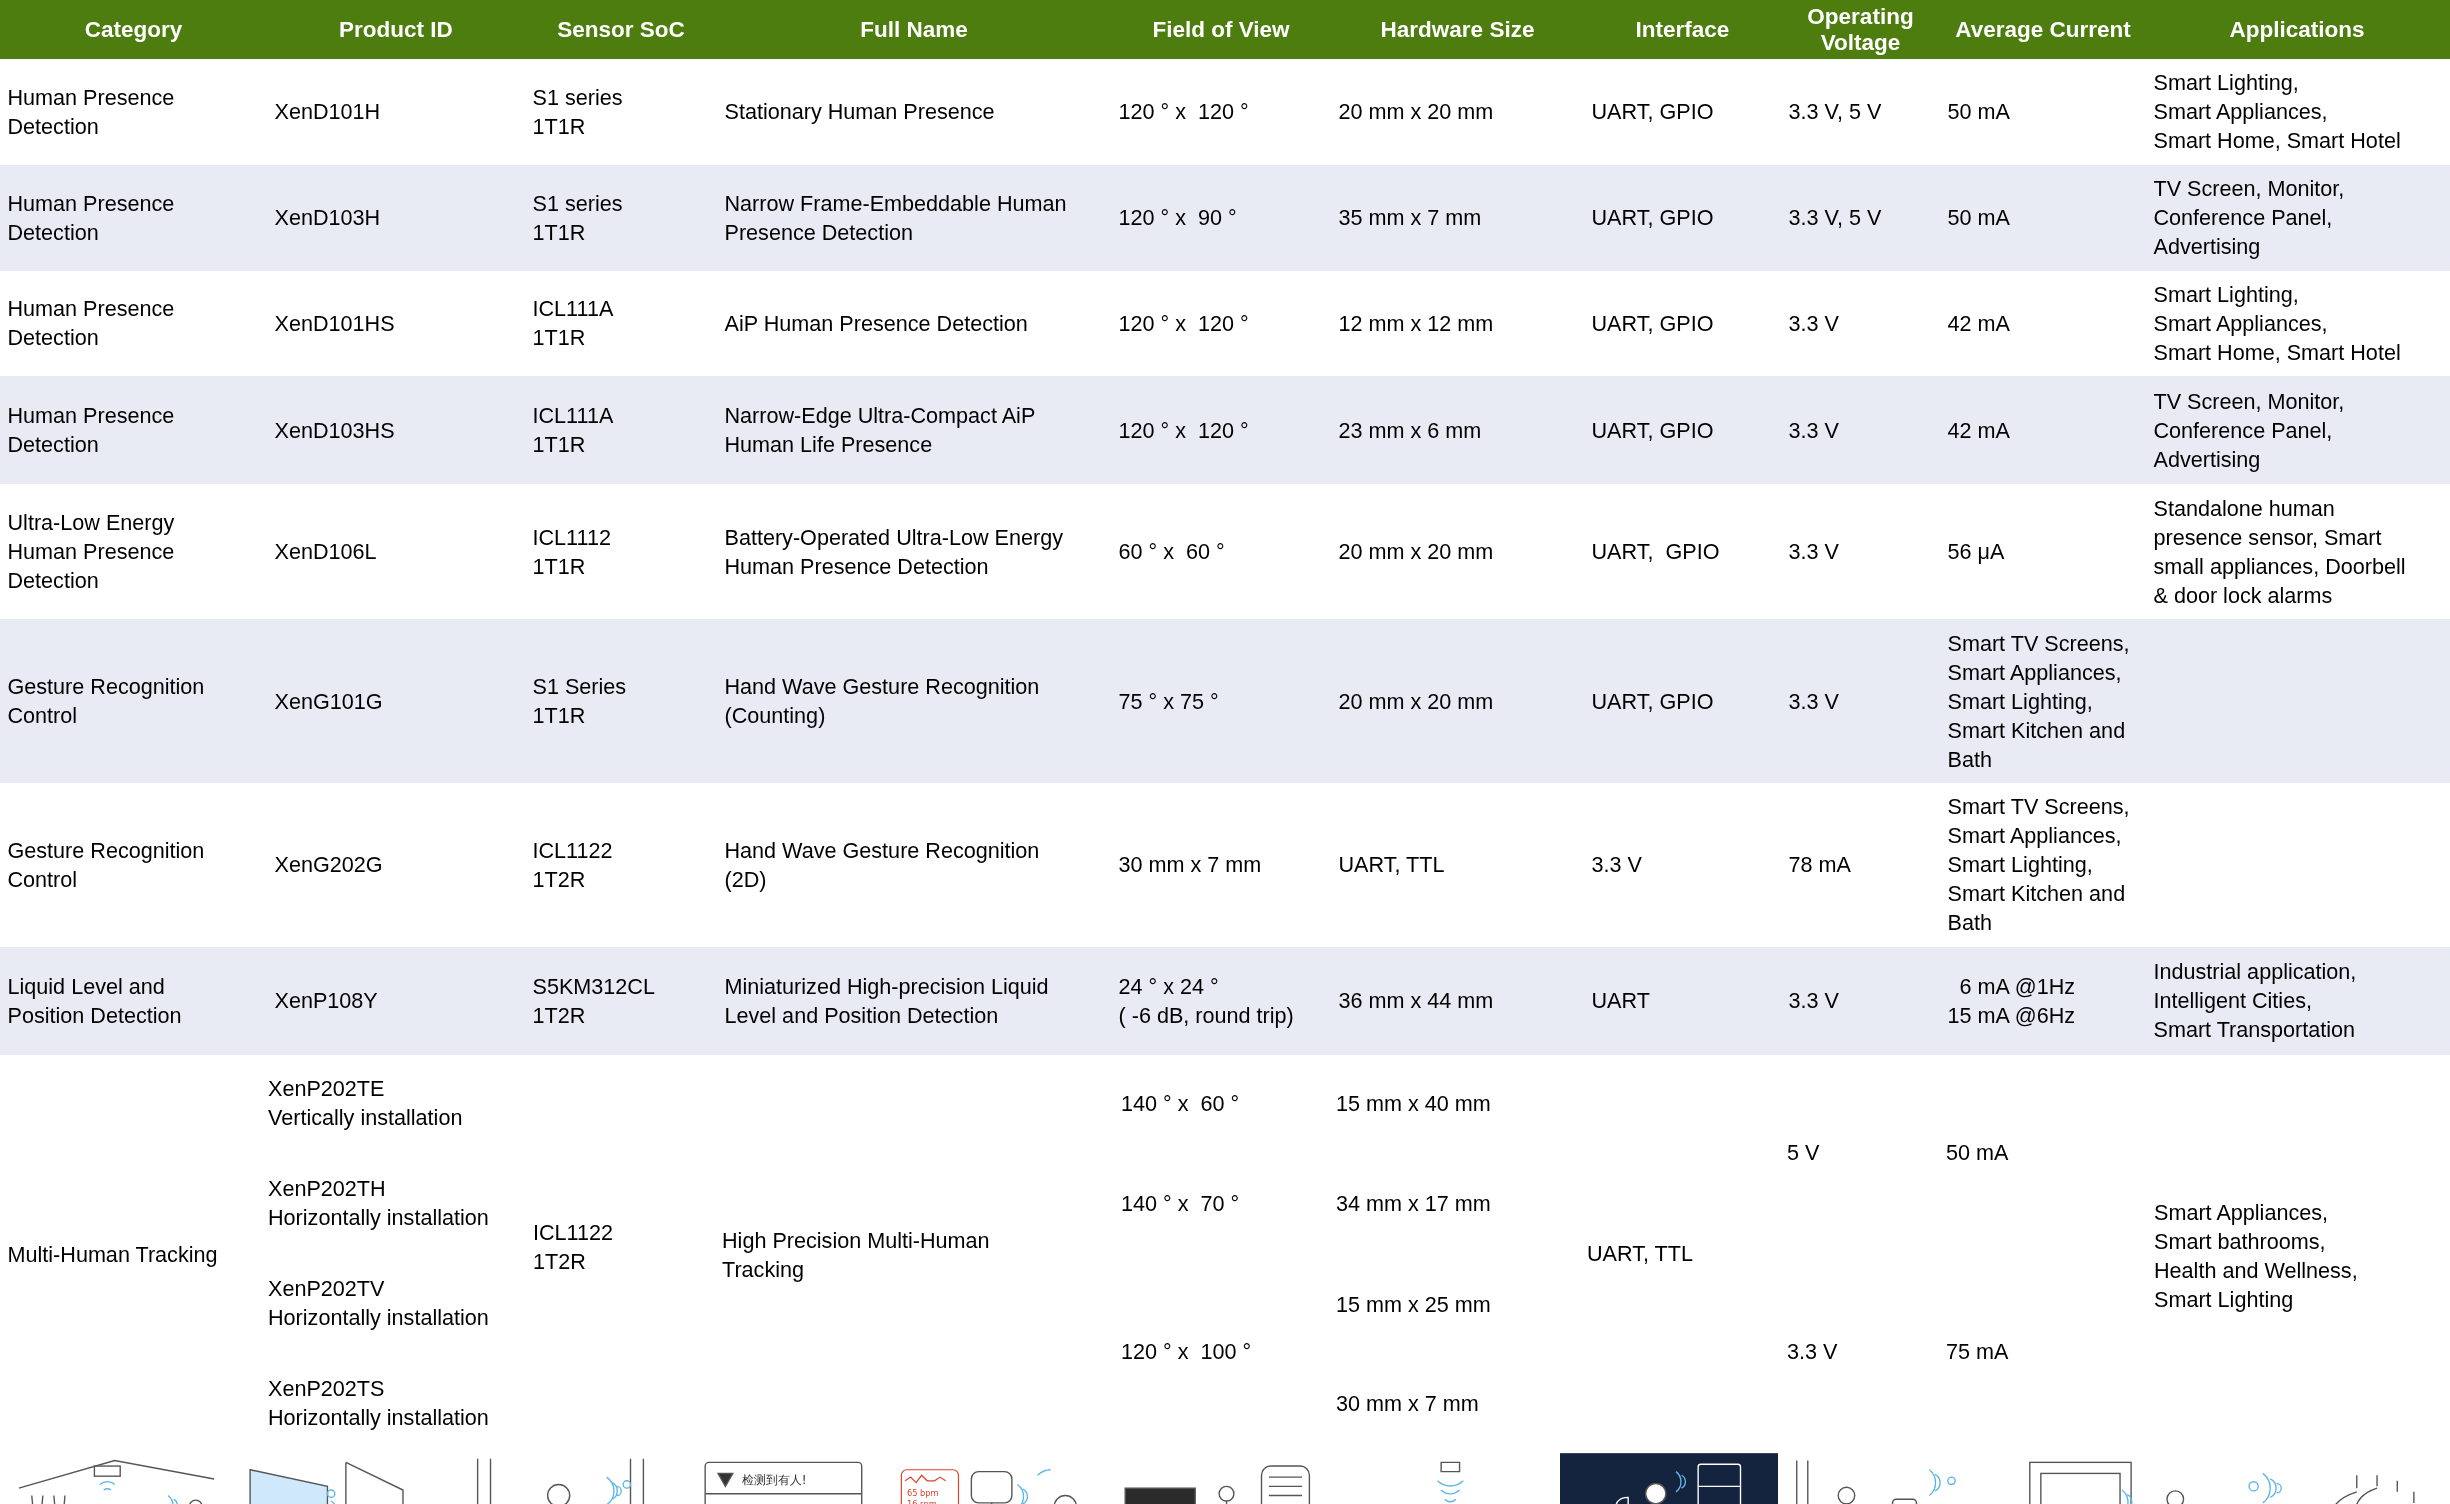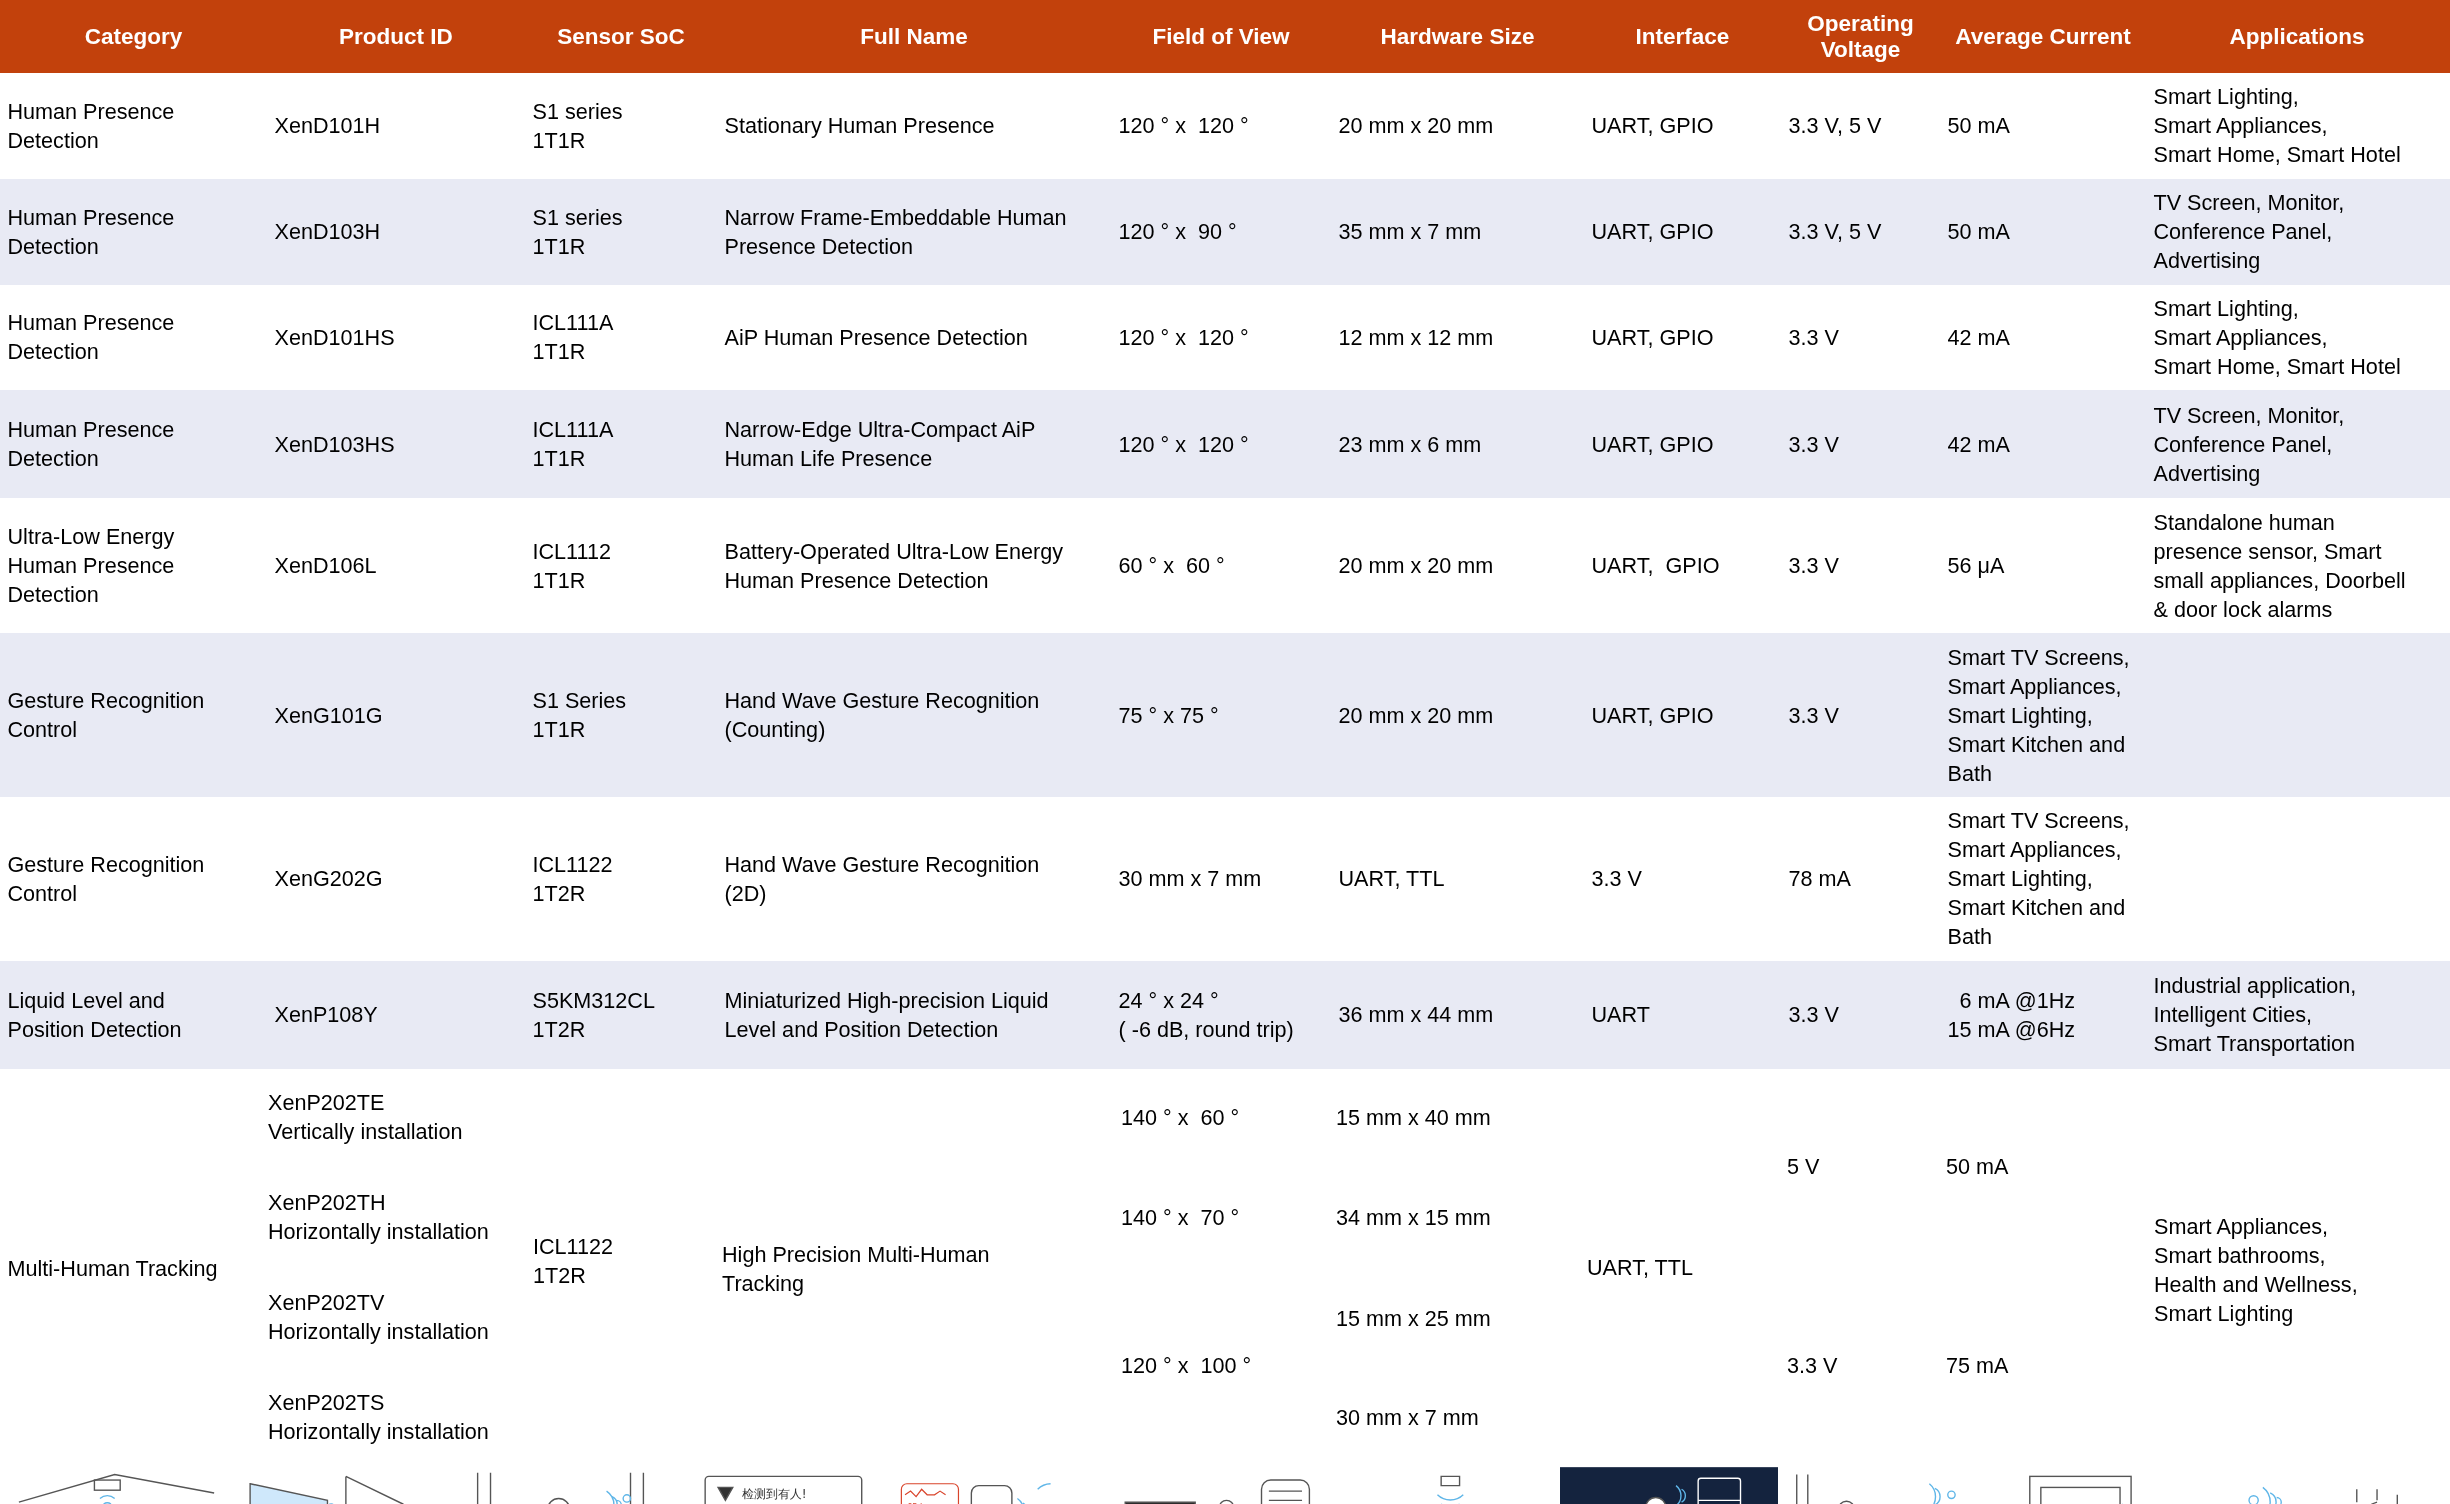--- a/index.html
+++ b/index.html
@@ -1,20 +1,20 @@
 <!DOCTYPE html>
 <html style="font-size:15px"><head>
 <meta charset="utf-8">
 <style>
   html,body{margin:0;padding:0;background:#fff;}
   body{width:2450px;font-family:"Liberation Sans","DejaVu Sans",sans-serif;color:#000;}
   .table{width:2450px;}
   .row{display:grid;grid-template-columns:267px 258px 192px 394px 220px 253px 197px 159px 206px 302px;}
   .row.alt{background:#E8EAF4;}
-  .header-row{background:#c2410c;height:73px;}
+  .header-row{background:#4d7c0f;height:59px;}
   .hcell{display:flex;align-items:center;justify-content:center;text-align:center;
          color:#fff;font-weight:bold;font-size:22.5px;line-height:26px;padding:0 7.5px;white-space:pre-wrap;}
   .cell{display:flex;align-items:center;padding:9.4px 7.5px;font-size:21.6px;line-height:29px;white-space:pre-wrap;}
   .multi-row{position:relative;height:397px;background:#fff;}
   .mspan{position:absolute;font-size:21.6px;line-height:29px;white-space:pre-wrap;}
   .prod .sub{display:block;}
   .strip{height:146px;display:flex;gap:3.8px;padding:0 5.6px;align-items:stretch;background:#fff;}
   .strip svg{flex:1 1 0;height:146px;}
 </style>
 </head>
@@ -192,21 +192,21 @@
     <span class="mspan" style="left:533px;top:163px">ICL1122
 1T2R</span>
     <span class="mspan" style="left:722px;top:171px">High Precision Multi-Human
 Tracking</span>
 
     <span class="mspan" style="left:1121px;top:34px">140 ° x  60 °</span>
     <span class="mspan" style="left:1121px;top:134px">140 ° x  70 °</span>
     <span class="mspan" style="left:1121px;top:282px">120 ° x  100 °</span>
 
     <span class="mspan" style="left:1336px;top:34px">15 mm x 40 mm</span>
-    <span class="mspan" style="left:1336px;top:134px">34 mm x 15 mm</span>
+    <span class="mspan" style="left:1336px;top:134px">34 mm x 17 mm</span>
     <span class="mspan" style="left:1336px;top:235px">15 mm x 25 mm</span>
     <span class="mspan" style="left:1336px;top:334px">30 mm x 7 mm</span>
 
     <span class="mspan" style="left:1587px;top:184px">UART, TTL</span>
 
     <span class="mspan" style="left:1787px;top:83px">5 V</span>
     <span class="mspan" style="left:1787px;top:282px">3.3 V</span>
 
     <span class="mspan" style="left:1946px;top:83px">50 mA</span>
     <span class="mspan" style="left:1946px;top:282px">75 mA</span>

